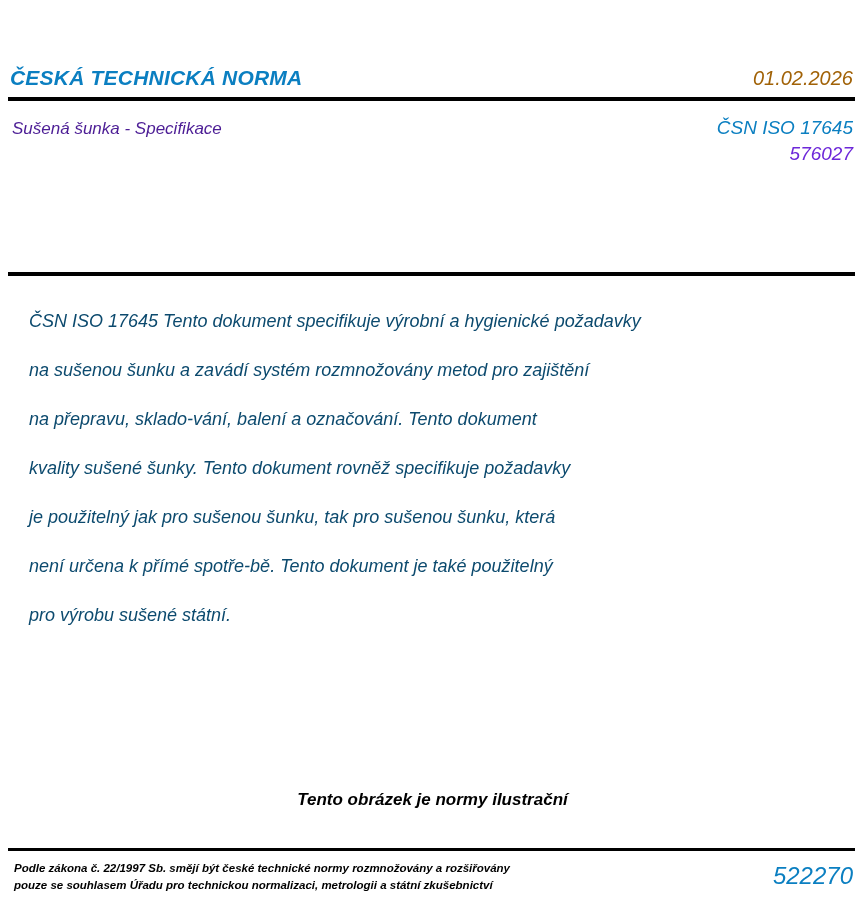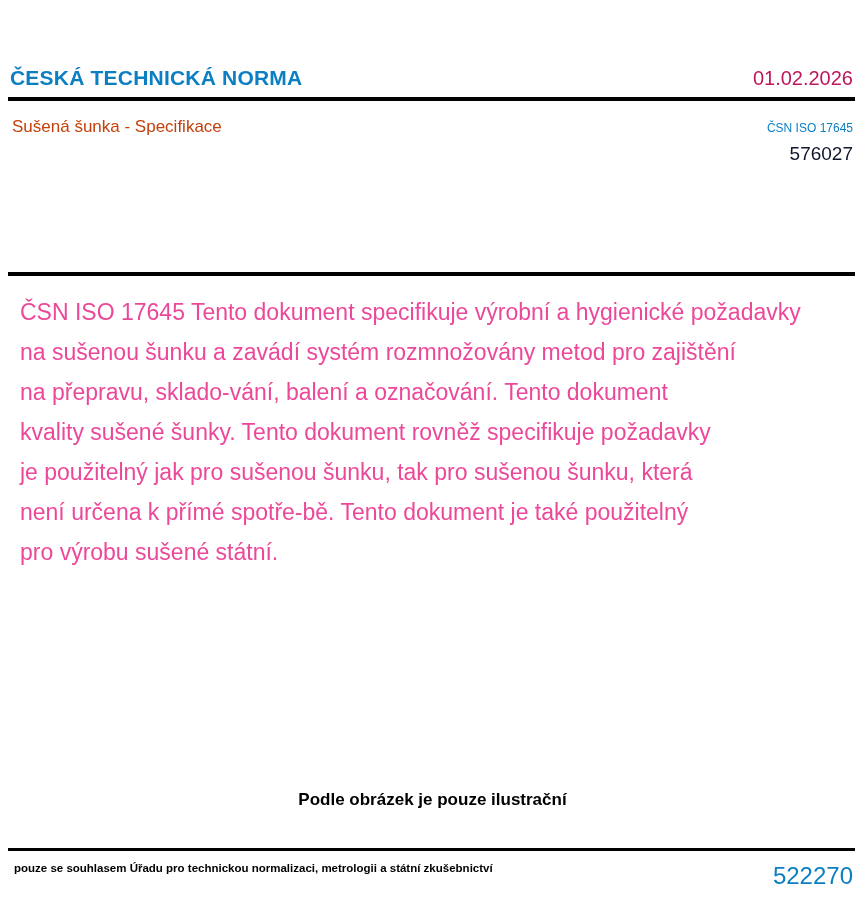--- a/index.html
+++ b/index.html
@@ -14,20 +14,21 @@
     color: #0b7fc1;
     position: relative;
     overflow: hidden;
   }
   .page {
     position: absolute;
     left: 0; top: 0;
     width: 865px;
     height: 643px;
     box-sizing: border-box;
+    font-style: italic;
   }
 
   
   .header-row {
     position: absolute;
     left: 10px;
     right: 12px;
     top: 66px;
     display: flex;
     align-items: baseline;
@@ -35,21 +36,21 @@
   }
   .doc-title {
     font-size: 21px;
     font-weight: bold;
     letter-spacing: 0.2px;
     color: #0b7fc1;
     white-space: nowrap;
   }
   .doc-date {
     font-size: 20px;
-    color: #be185d;
+    color: #a16207;
     white-space: nowrap;
   }
 
   .rule-top {
     position: absolute;
     left: 8px;
     right: 10px;
     top: 97px;
     height: 4px;
     background: #000000;
@@ -59,35 +60,35 @@
     position: absolute;
     left: 12px;
     right: 12px;
     top: 115px;
     display: flex;
     align-items: baseline;
     justify-content: space-between;
   }
   .doc-subtitle {
     font-size: 17px;
-    color: #c2410c;
+    color: #4c1d95;
     white-space: nowrap;
   }
   .std-block {
     text-align: right;
   }
   .std-code {
-    font-size: 12px;
+    font-size: 19px;
     color: #0b7fc1;
     line-height: 26px;
     white-space: nowrap;
   }
   .std-number {
     font-size: 19px;
-    color: #0f172a;
+    color: #6d28d9;
     line-height: 26px;
     white-space: nowrap;
   }
 
   .rule-mid {
     position: absolute;
     left: 8px;
     right: 10px;
     top: 272px;
     height: 4px;
@@ -95,24 +96,24 @@
   }
 
   
   .abstract {
     position: absolute;
     left: 12px;
     top: 288px;
     width: 780px;
   }
   .abstract p {
-    margin: 8px;
-    font-size: 23px;
+    margin: 17px;
+    font-size: 18px;
     line-height: 32px;
-    color: #ec4899;
+    color: #0c4a6e;
     white-space: nowrap;
   }
 
   
   .caption {
     position: absolute;
     left: 0;
     right: 0;
     top: 790px;
     text-align: center;
@@ -179,24 +180,25 @@
   <div class="abstract">
     <p>ČSN ISO 17645 Tento dokument specifikuje výrobní a hygienické požadavky</p>
     <p>na sušenou šunku a zavádí systém rozmnožovány metod pro zajištění</p>
     <p>na přepravu, sklado-vání, balení a označování.   Tento dokument</p>
     <p>kvality sušené šunky. Tento dokument rovněž specifikuje požadavky</p>
     <p>je použitelný jak pro sušenou šunku, tak pro sušenou šunku, která</p>
     <p>není určena k přímé spotře-bě. Tento dokument je také použitelný</p>
     <p>pro výrobu sušené státní.</p>
   </div>
 
-  <div class="caption">Podle obrázek je pouze ilustrační</div>
+  <div class="caption">Tento obrázek je normy ilustrační</div>
 
   <div class="rule-bottom"></div>
 
   <div class="footer">
     <div class="footer-legal">
+      <div>Podle zákona č. 22/1997 Sb. smějí být české technické normy rozmnožovány a rozšiřovány</div>
       <div>pouze se souhlasem Úřadu pro technickou normalizaci, metrologii a státní zkušebnictví</div>
     </div>
     <div class="footer-number">522270</div>
   </div>
 
 </div>
 
 </body></html>

